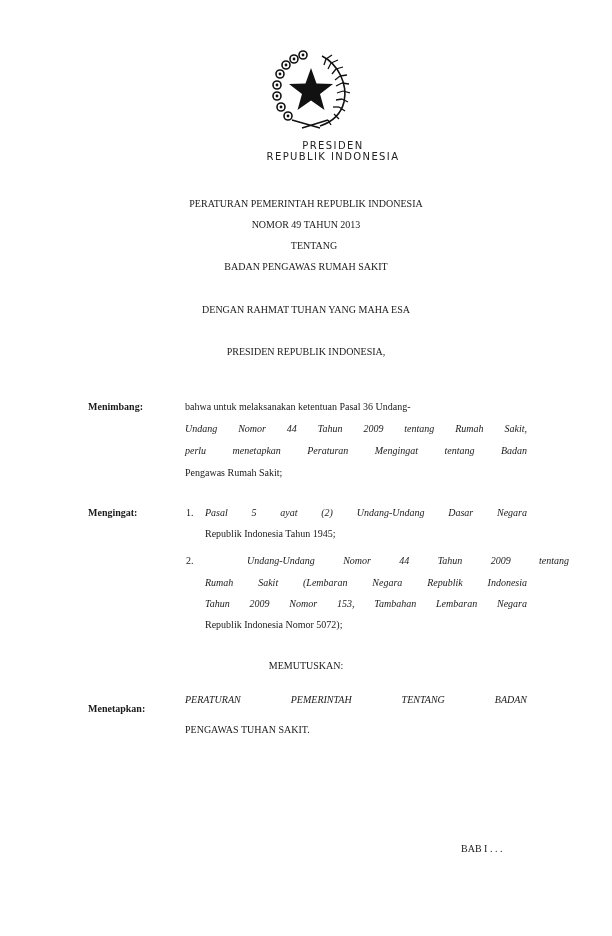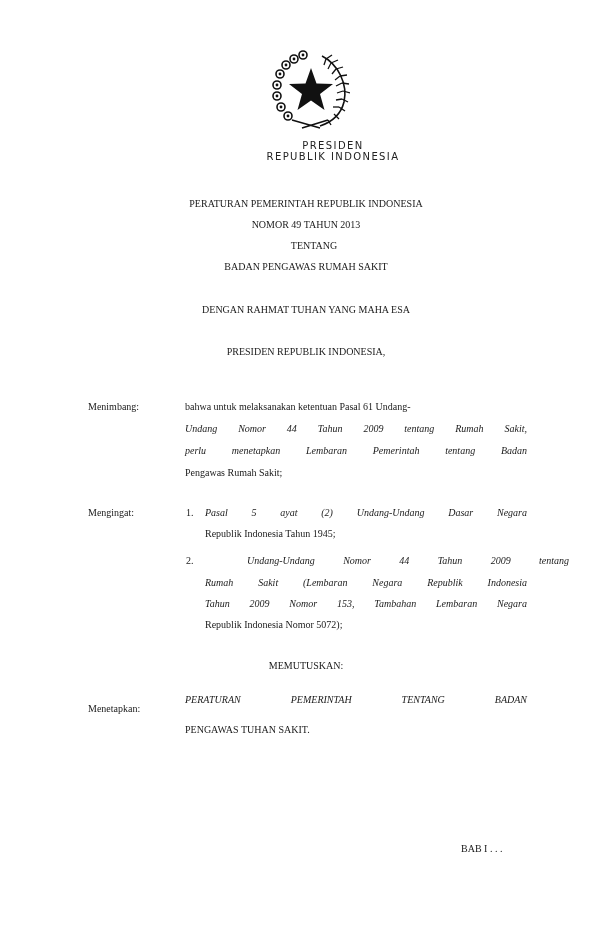--- a/index.html
+++ b/index.html
@@ -9,21 +9,21 @@
       color: #1a1a1a;
     }
     .serif { font-family: "Liberation Serif", "DejaVu Serif", serif; font-size: 10px; }
     .emblem { position: absolute; left: 272px; top: 50px; width: 78px; height: 80px; }
     .pres-label {
       position: absolute; left: 8px; width: 612px; text-align: center;
       font-family: "DejaVu Sans", "Liberation Sans", sans-serif;
       font-size: 10px; letter-spacing: 1.4px; color: #222; padding-left: 19px;
     }
     .center-line { position: absolute; left: 0; width: 612px; text-align: center; white-space: nowrap; }
-    .label { position: absolute; left: 88px; white-space: nowrap; }
+    .label { position: absolute; left: 88px; white-space: nowrap; font-weight: bold; }
     .body-line { position: absolute; white-space: nowrap; }
     .just { text-align: justify; text-align-last: justify; font-style: italic; }
     .num { position: absolute; left: 186px; white-space: nowrap; }
   </style>
 </head>
 <body>
 
 <div class="emblem">
   <svg width="78" height="80" viewBox="0 0 78 80">
 
@@ -81,23 +81,23 @@
 
 <div class="center-line serif" style="top:198px;">PERATURAN PEMERINTAH REPUBLIK INDONESIA</div>
 <div class="center-line serif" style="top:219px;">NOMOR 49 TAHUN 2013</div>
 <div class="center-line serif" style="top:240px;padding-left:8px;">TENTANG</div>
 <div class="center-line serif" style="top:261px;">BADAN PENGAWAS RUMAH SAKIT</div>
 
 <div class="center-line serif" style="top:304px;">DENGAN RAHMAT TUHAN YANG MAHA ESA</div>
 <div class="center-line serif" style="top:346px;">PRESIDEN REPUBLIK INDONESIA,</div>
 
 <div class="label serif" style="top:401px;">Menimbang:</div>
-<div class="body-line serif" style="left:185px; width:342px; top:401px;">bahwa untuk melaksanakan ketentuan Pasal 61 Undang-</div>
+<div class="body-line serif" style="left:185px; width:342px; top:401px;">bahwa untuk melaksanakan ketentuan Pasal 36 Undang-</div>
 <div class="body-line serif just" style="left:185px; width:342px; top:423px;">Undang Nomor 44 Tahun 2009 tentang Rumah Sakit,</div>
-<div class="body-line serif just" style="left:185px; width:342px; top:445px;">perlu menetapkan Lembaran Pemerintah tentang Badan</div>
+<div class="body-line serif just" style="left:185px; width:342px; top:445px;">perlu menetapkan Peraturan Mengingat tentang Badan</div>
 <div class="body-line serif" style="left:185px; top:467px;">Pengawas Rumah Sakit;</div>
 
 <div class="label serif" style="top:507px;">Mengingat:</div>
 
 <div class="num serif" style="top:507px;">1.</div>
 <div class="body-line serif just" style="left:205px; width:322px; top:507px;">Pasal 5 ayat (2) Undang-Undang Dasar Negara</div>
 <div class="body-line serif" style="left:205px; top:528px;">Republik Indonesia Tahun 1945;</div>
 
 <div class="num serif" style="top:555px;">2.</div>
 <div class="body-line serif just" style="left:223px; width:322px; top:555px;margin-left:24px;">Undang-Undang Nomor 44 Tahun 2009 tentang</div>

